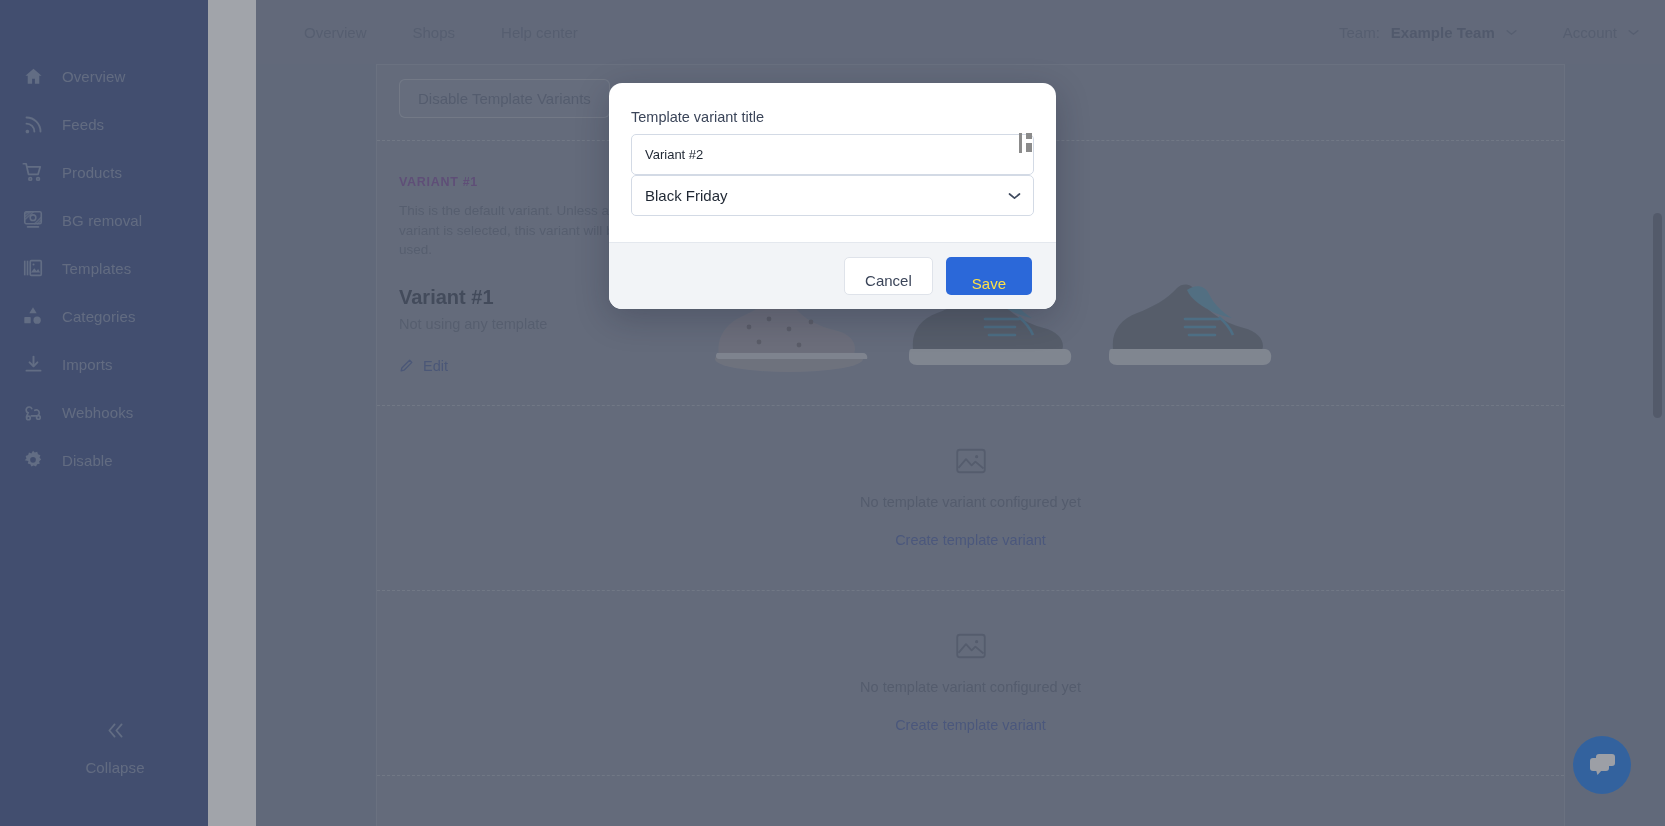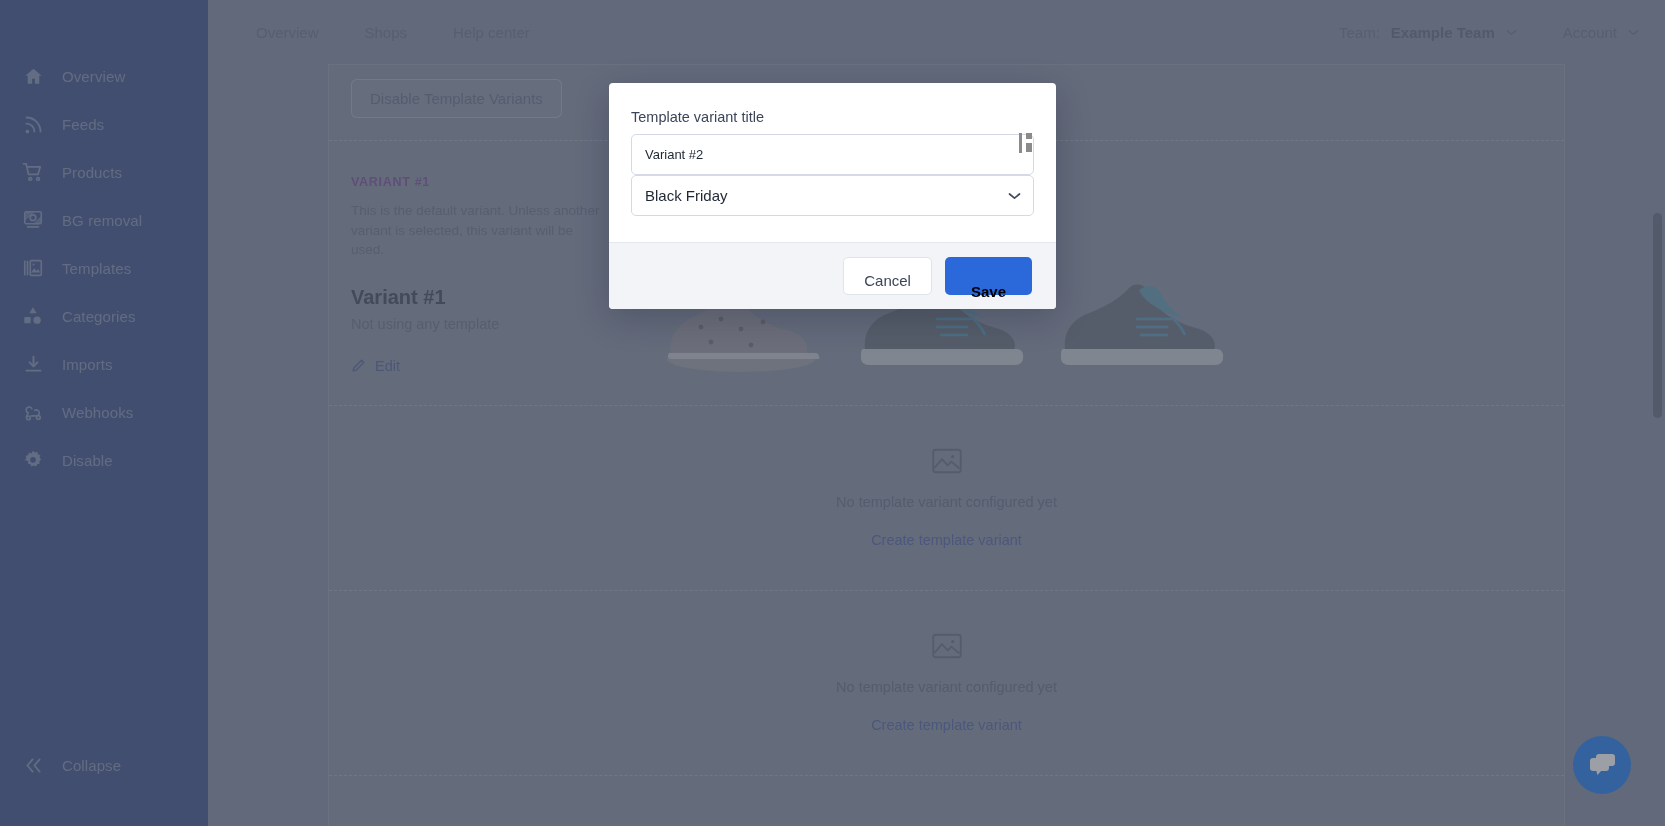--- a/index.html
+++ b/index.html
@@ -17,20 +17,21 @@
     width: 1665px;
     height: 826px;
     overflow: hidden;
   }
 
   
   .page-layer {
     position: absolute;
     inset: 0;
     display: flex;
+    gap: 48px;
   }
 
   
   .sidebar {
     width: 208px;
     flex: 0 0 208px;
     background: #5c6c99;
     position: relative;
     padding-top: 52px;
     height: 100%;
@@ -62,20 +63,21 @@
   .collapse-row {
     position: absolute;
     bottom: 50px;
     left: 0;
     right: 0;
     display: flex;
     align-items: center;
     padding-left: 22px;
     gap: 18px;
     cursor: pointer;
+    flex-direction: column;
   }
 
   
   .main {
     flex: 1 1 auto;
     position: relative;
     background: #8b5cf6;
     min-width: 0;
     height: 100%;
     overflow: hidden;
@@ -281,21 +283,21 @@
     pointer-events: none;
   }
 
   
   .modal {
     position: absolute;
     left: 609px;
     top: 83px;
     width: 447px;
     background: #ffffff;
-    border-radius: 4px;
+    border-radius: 13px;
     box-shadow: 0 9px 34px rgba(15,22,40,0.24);
     overflow: hidden;
   }
   .modal-body { padding: 26px 22px 26px 22px; }
   .field-label {
     font-size: 14.5px;
     color: #3b4559;
     margin-bottom: 9px;
   }
   .field-label.second { margin-top: 24px; }
@@ -352,23 +354,23 @@
     height: 38px;
     line-height: 38px;
   }
   .btn-cancel {
     background: #fff;
     border: 1px solid #dfe3ea;
     color: #3b4559;
   }
   .btn-save {
     background: #2b68d9;
-    color: #000000;
-    font-weight: 700;
-    padding: 16px 26px;
+    color: #fde047;
+    font-weight: 400;
+    padding: 8px 26px;
   }
 
   
   .ibeam {
     position: absolute;
     left: 1018px;
     top: 132px;
     width: 16px;
     height: 22px;
     pointer-events: none;

